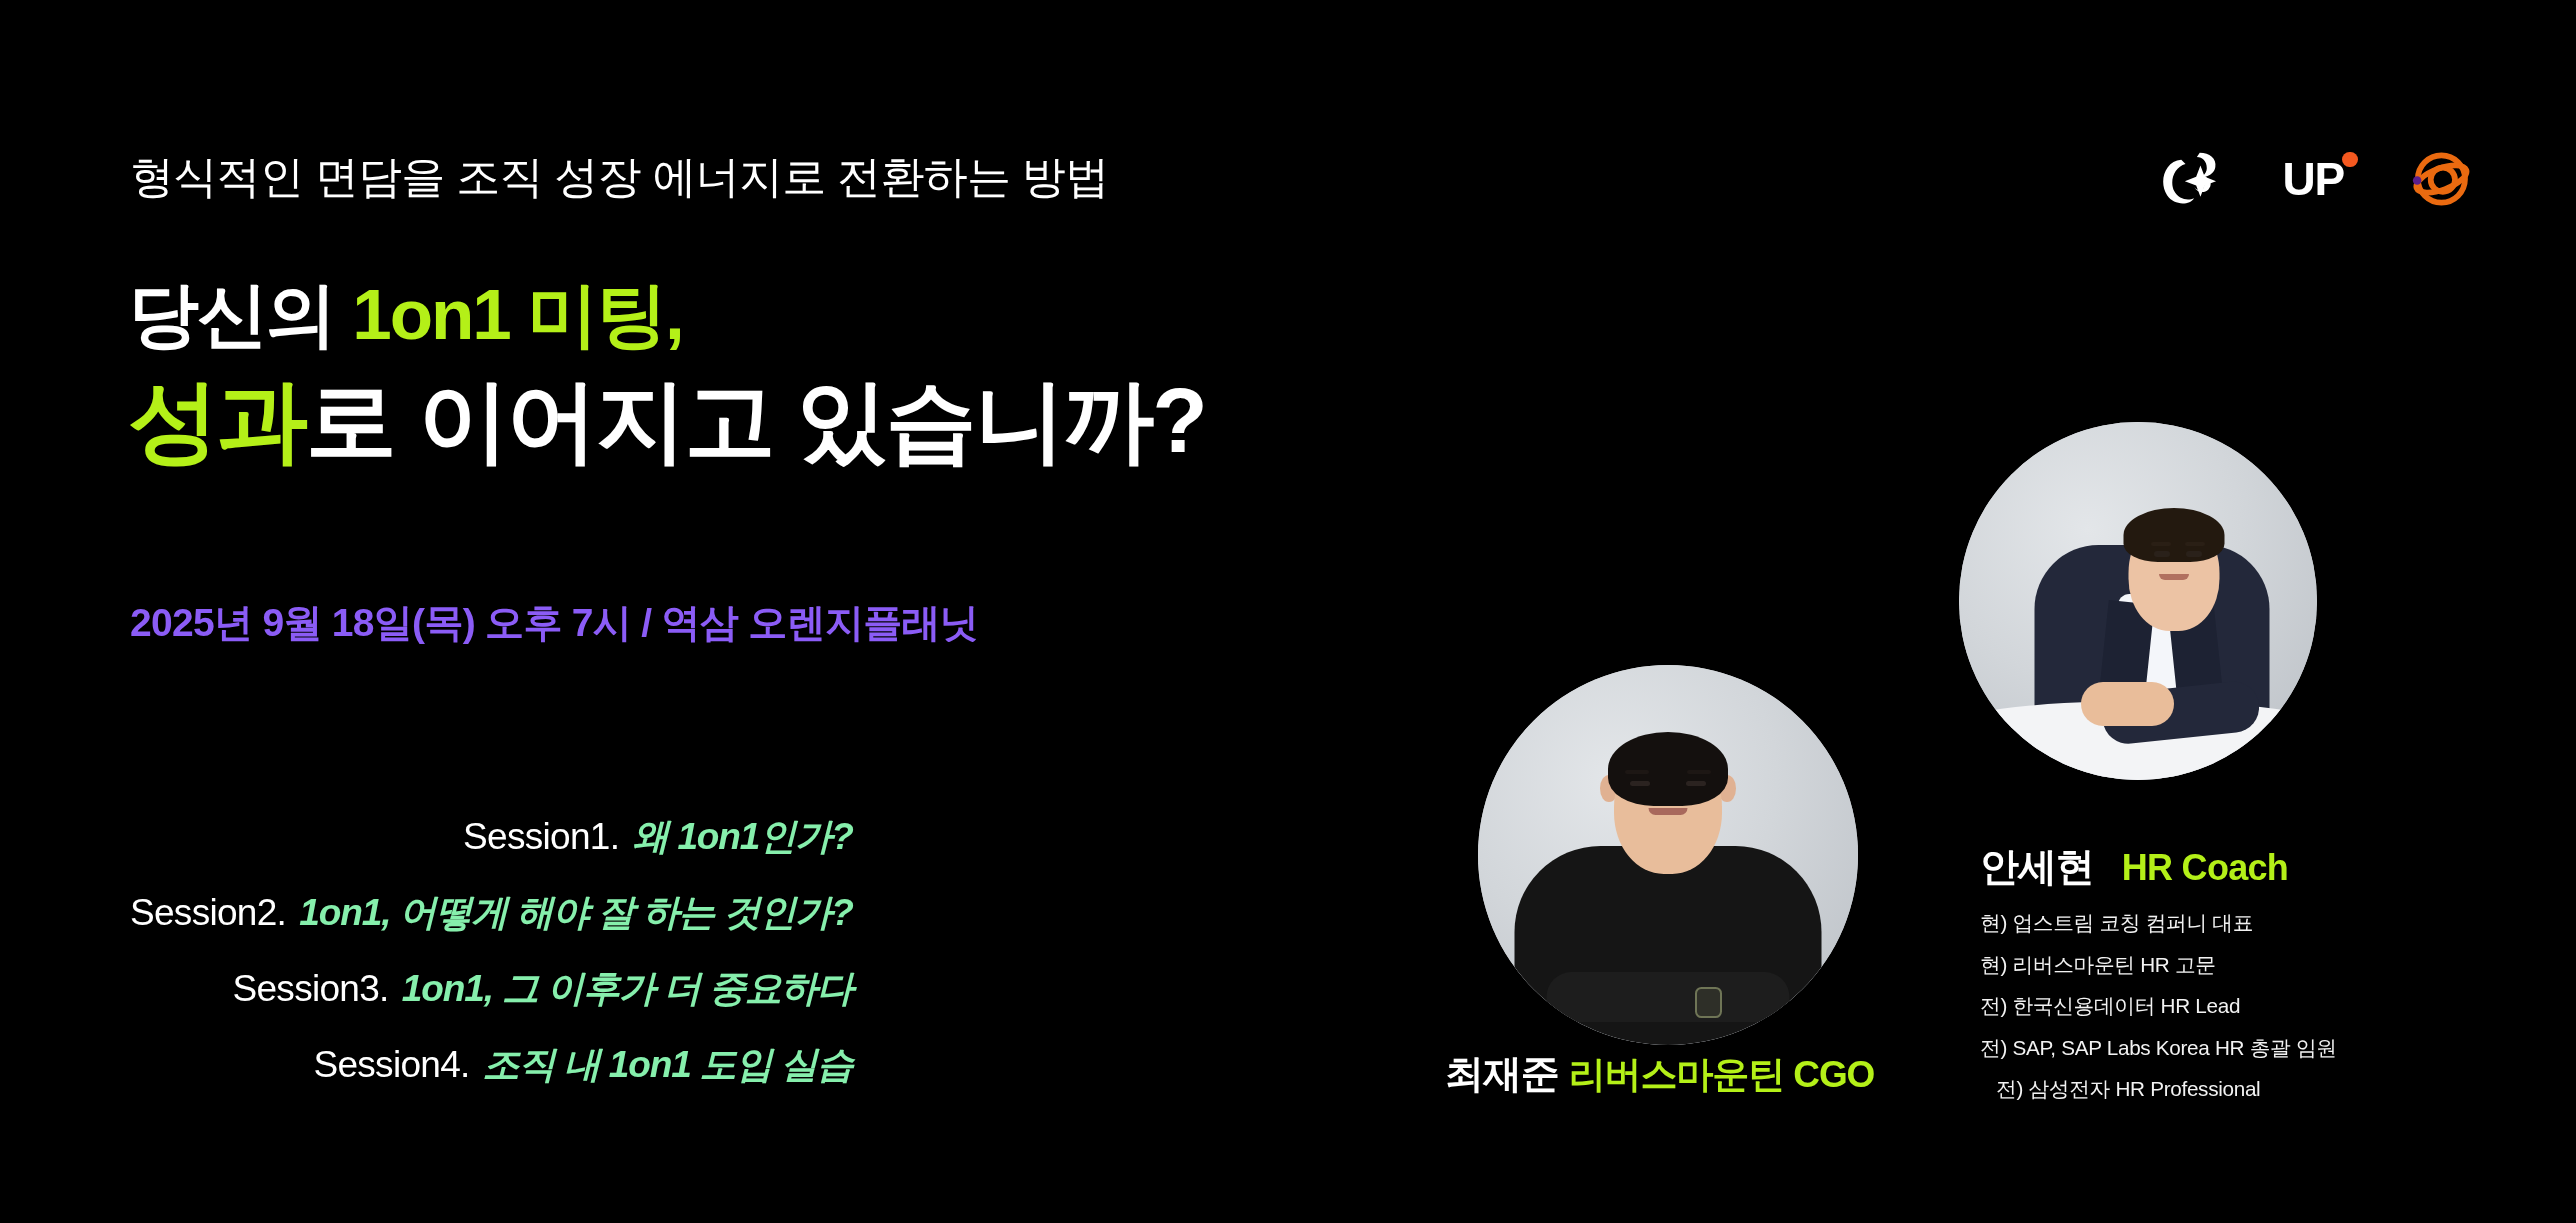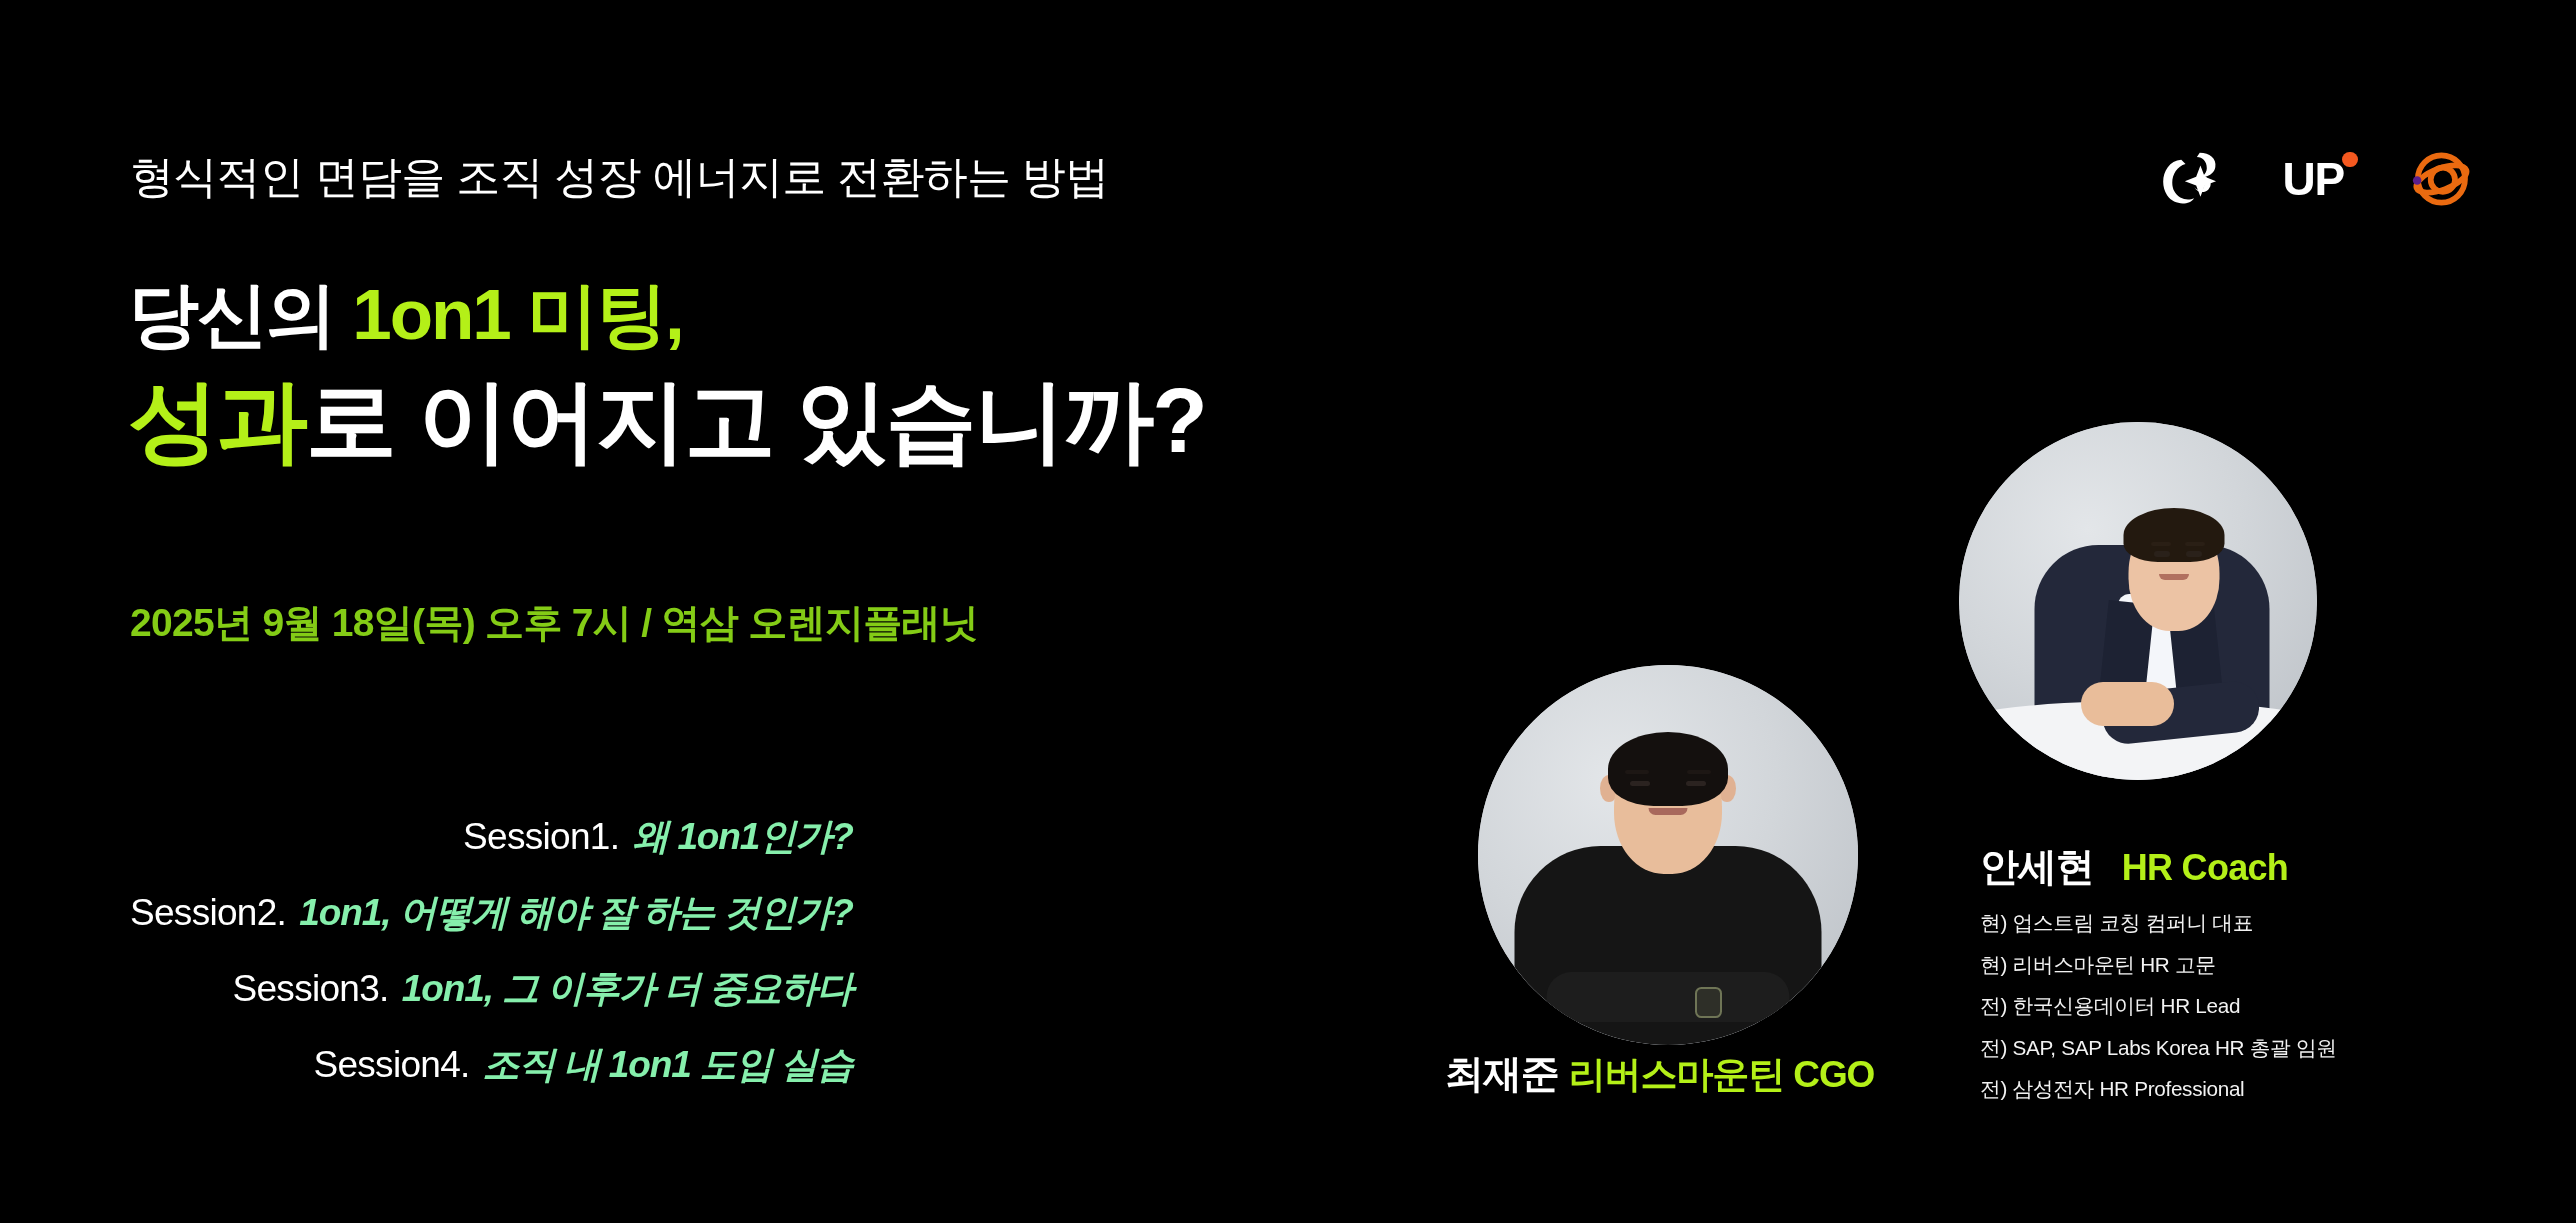--- a/index.html
+++ b/index.html
@@ -90,21 +90,21 @@
   .hl-accent { color:#B4F018; }
 
   
   .datetime {
     position:absolute;
     left:130px;
     top:596px;
     font-size:39px;
     font-weight:700;
     letter-spacing:-0.7px;
-    color:#84cc16;
+    color:#8b5cf6;
     white-space:nowrap;
   }
 
   
   .sessions {
     position:absolute;
     left:130px;
     top:812px;
   }
   .session-row {
@@ -357,21 +357,21 @@
     top:909px;
   }
   .credential-line {
     font-size:20.7px;
     font-weight:400;
     letter-spacing:-0.3px;
     color:#f2f2f2;
     margin-bottom:13.6px;
     white-space:nowrap;
   }
-  .credential-line:last-child { margin-bottom:0; }
+  .credential-line:last-child { margin-bottom:0;margin-left:16px; }
 </style>
 </head>
 <body>
 
 <div class="banner">
 
   <div class="eyebrow">형식적인 면담을 조직 성장 에너지로 전환하는 방법</div>
 
   <div class="logo-row">
 

